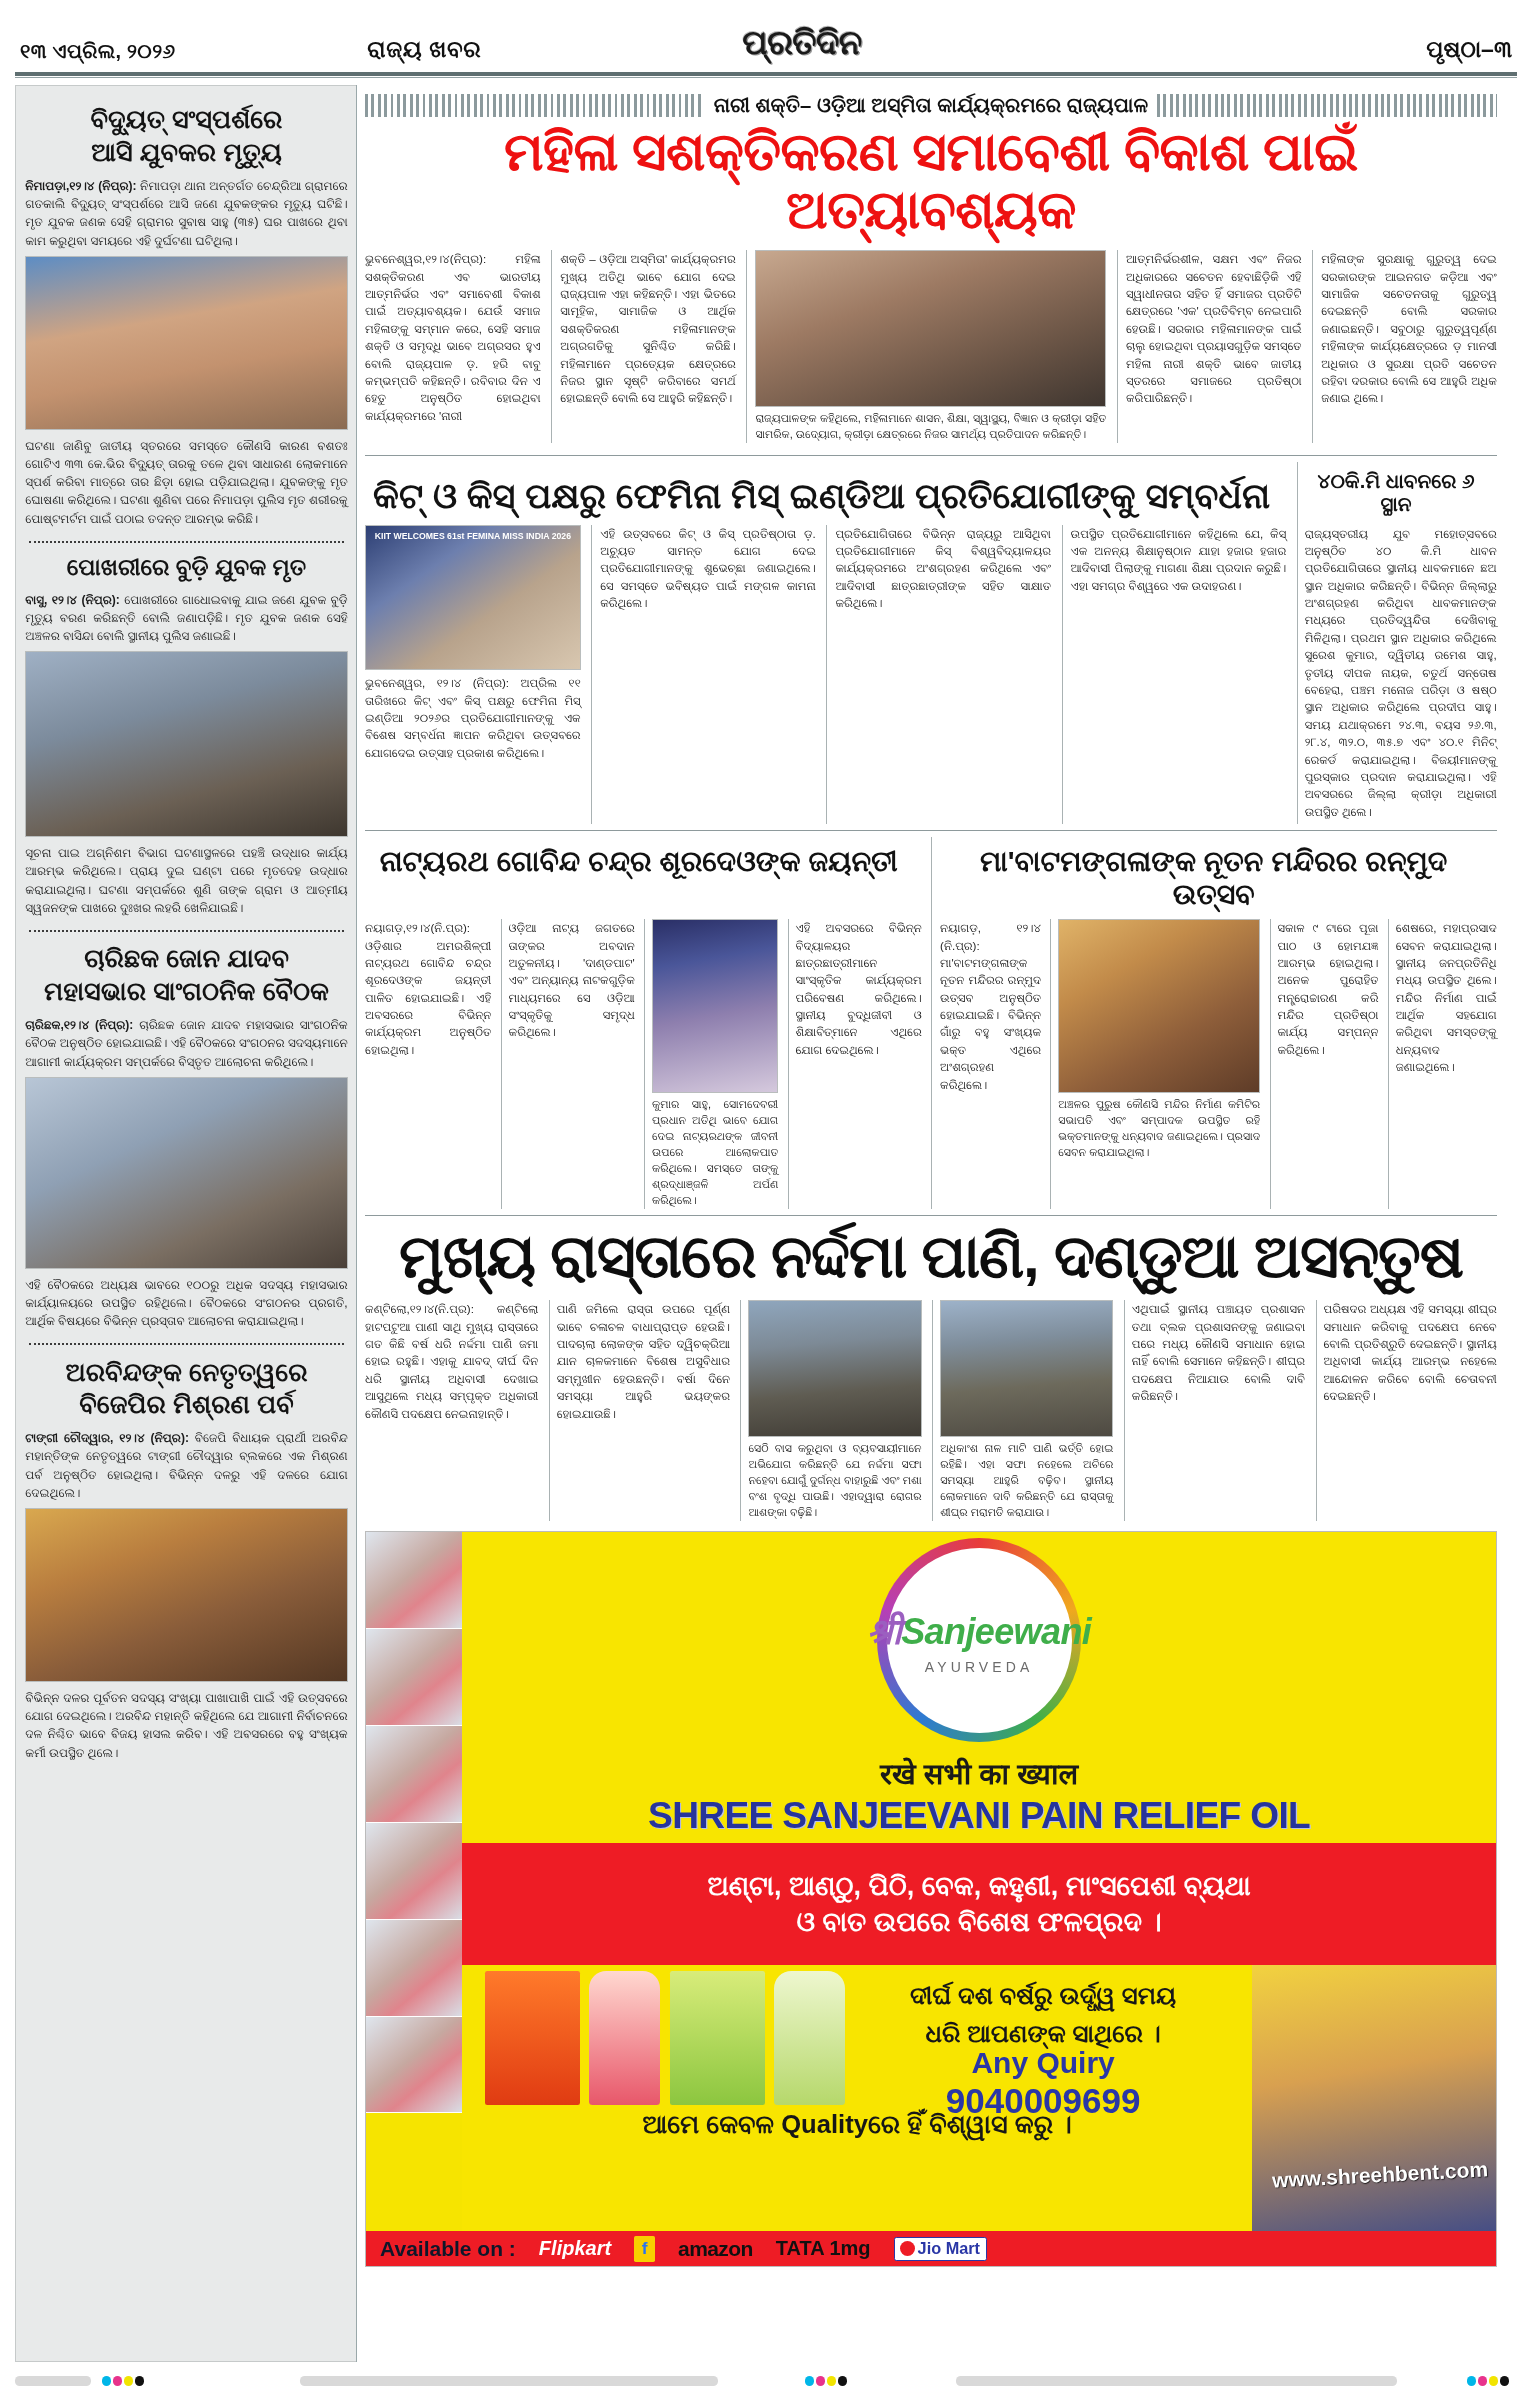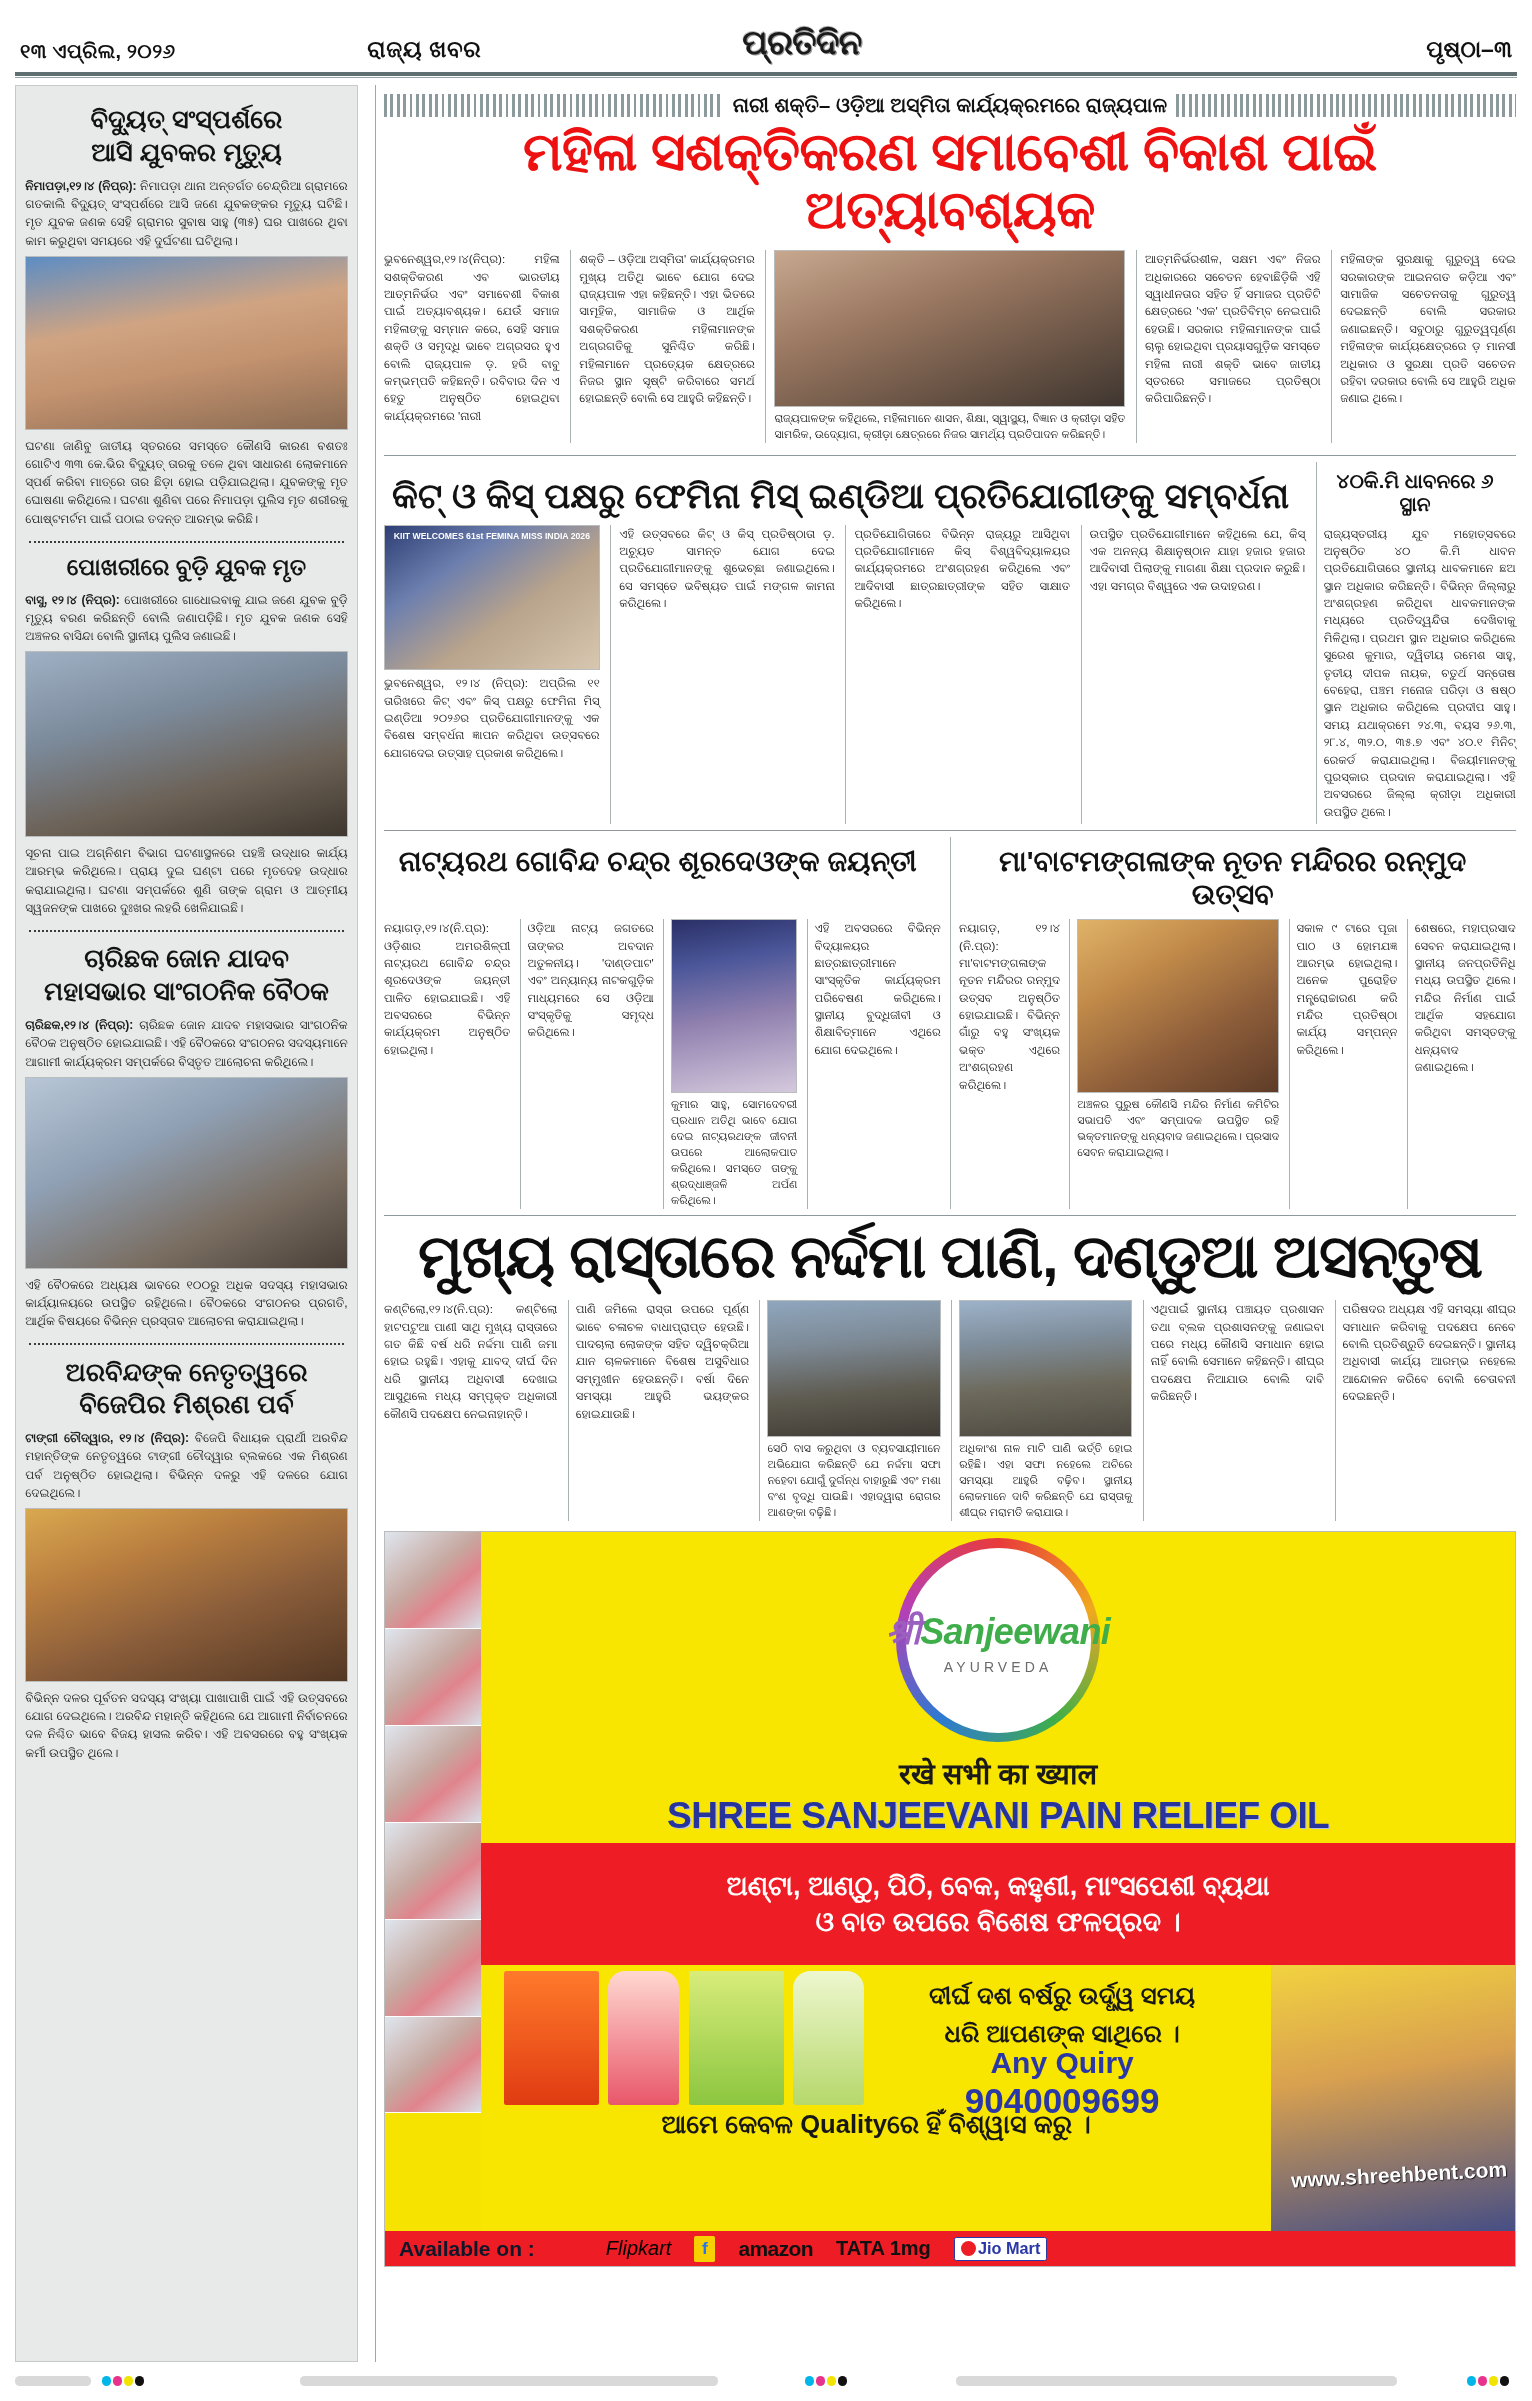--- a/index.html
+++ b/index.html
@@ -34,21 +34,21 @@
     background: #93a2a4;
   }
 
   
   .left-col {
     position: absolute; top: 85px; left: 15px; width: 343px; height: 2277px;
     background: #e8eaea; border: 0.6px solid #c6caca;
     padding: 8.1px 9.3px; overflow: hidden;
   }
   .main-col {
-    position: absolute; top: 85px; left: 375px; width: 1150px; height: 2277px;
+    position: absolute; top: 85px; left: 356px; width: 1150px; height: 2277px;
     background: #ffffff; border-left: 1.2px solid #9aa8aa;
     padding: 0 0 0 8.1px; overflow: hidden;
   }
 
   
   .hl-left {
     font-size: 25.6px; font-weight: 700; color: #131313; text-align: center;
     line-height: 1.28; margin: 9.3px 0 8.1px 0;
   }
   .hl-left.small { font-size: 23px; }
@@ -188,21 +188,21 @@
   }
   .ad-url {
     position: absolute; right: 8.1px; bottom: 44px; font-size: 21px; font-weight: 700;
     color: #fff; text-shadow: 0.6px 0.6px 1.2px #000; transform: rotate(-3deg);
   }
   .ad-bottom {
     position: absolute; left: 0; right: 0; bottom: 0; height: 35px; background: #ee1c25;
     display: flex; align-items: center; gap: 23px; padding: 0 14px;
   }
   .ad-avail { font-size: 21px; font-weight: 700; color: #0f172a; }
-  .lg-flipkart { font-size: 20px; font-weight: 400; color: #000000; font-style: italic; margin-left: 48px; }
+  .lg-flipkart { font-size: 20px; font-weight: 700; color: #ffffff; font-style: italic; }
   .lg-fbox { width: 21px; height: 25.6px; background: #f8d000; color:#2874f0; font-weight:700;
              font-size: 17.4px; display:flex; align-items:center; justify-content:center; border-radius:1.7px; }
   .lg-amazon { font-size: 21px; font-weight: 700; color: #111; letter-spacing: -0.6px; }
   .lg-tata { font-size: 20px; font-weight: 700; color: #111; }
   .lg-jio { background:#fff; border:1.2px solid #2a37a6; border-radius:2.3px; padding: 1.2px 5.8px;
             font-size: 16.3px; font-weight: 700; color:#2a37a6; display:flex; align-items:center; gap:2.3px;}
   .lg-jio .dot { width: 15px; height: 15px; border-radius: 50%; background:#ee1c25; }
 
   
   .footer-marks { position: absolute; left: 15px; bottom: 9.3px; width: 1502px; height: 20px; }

